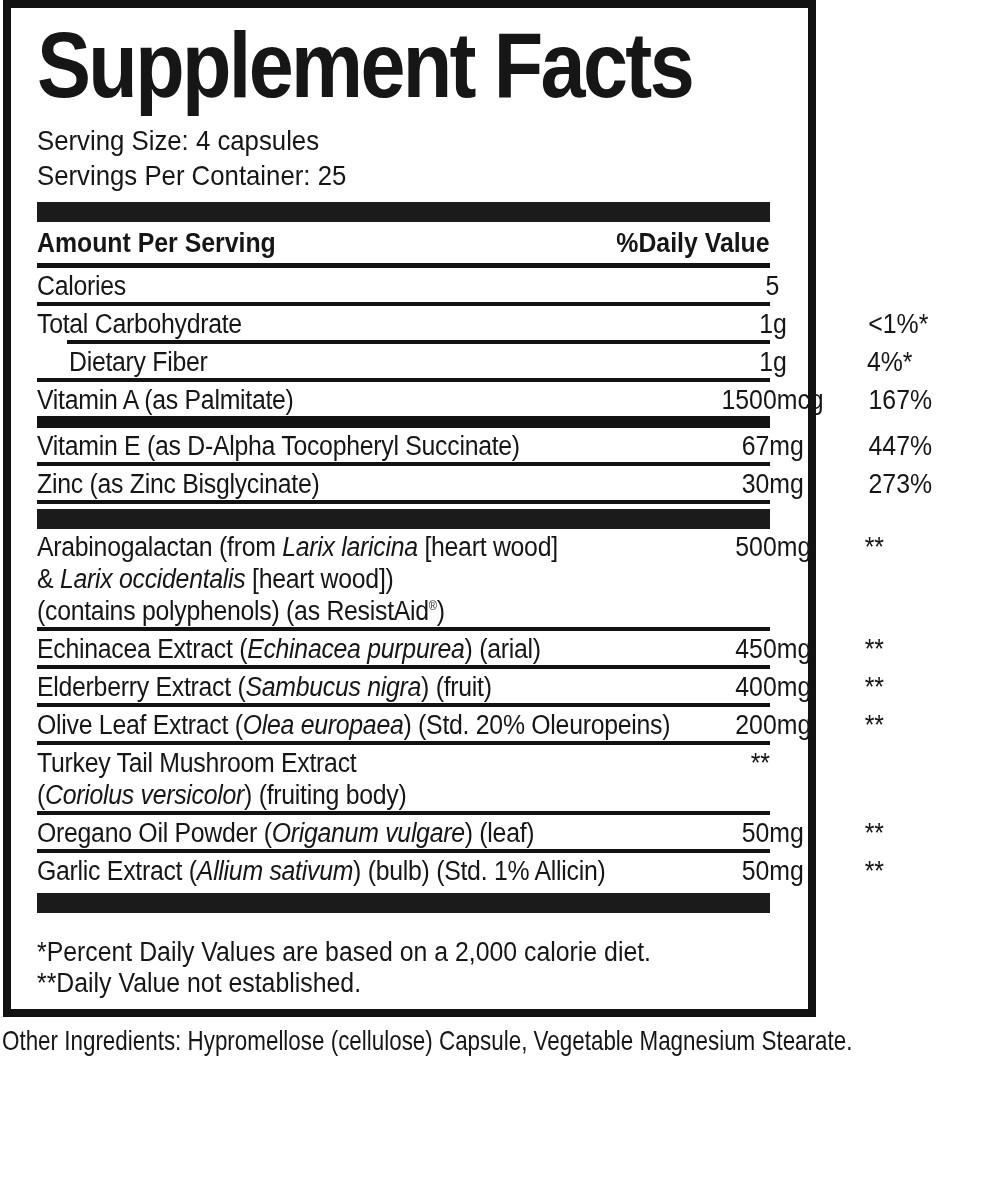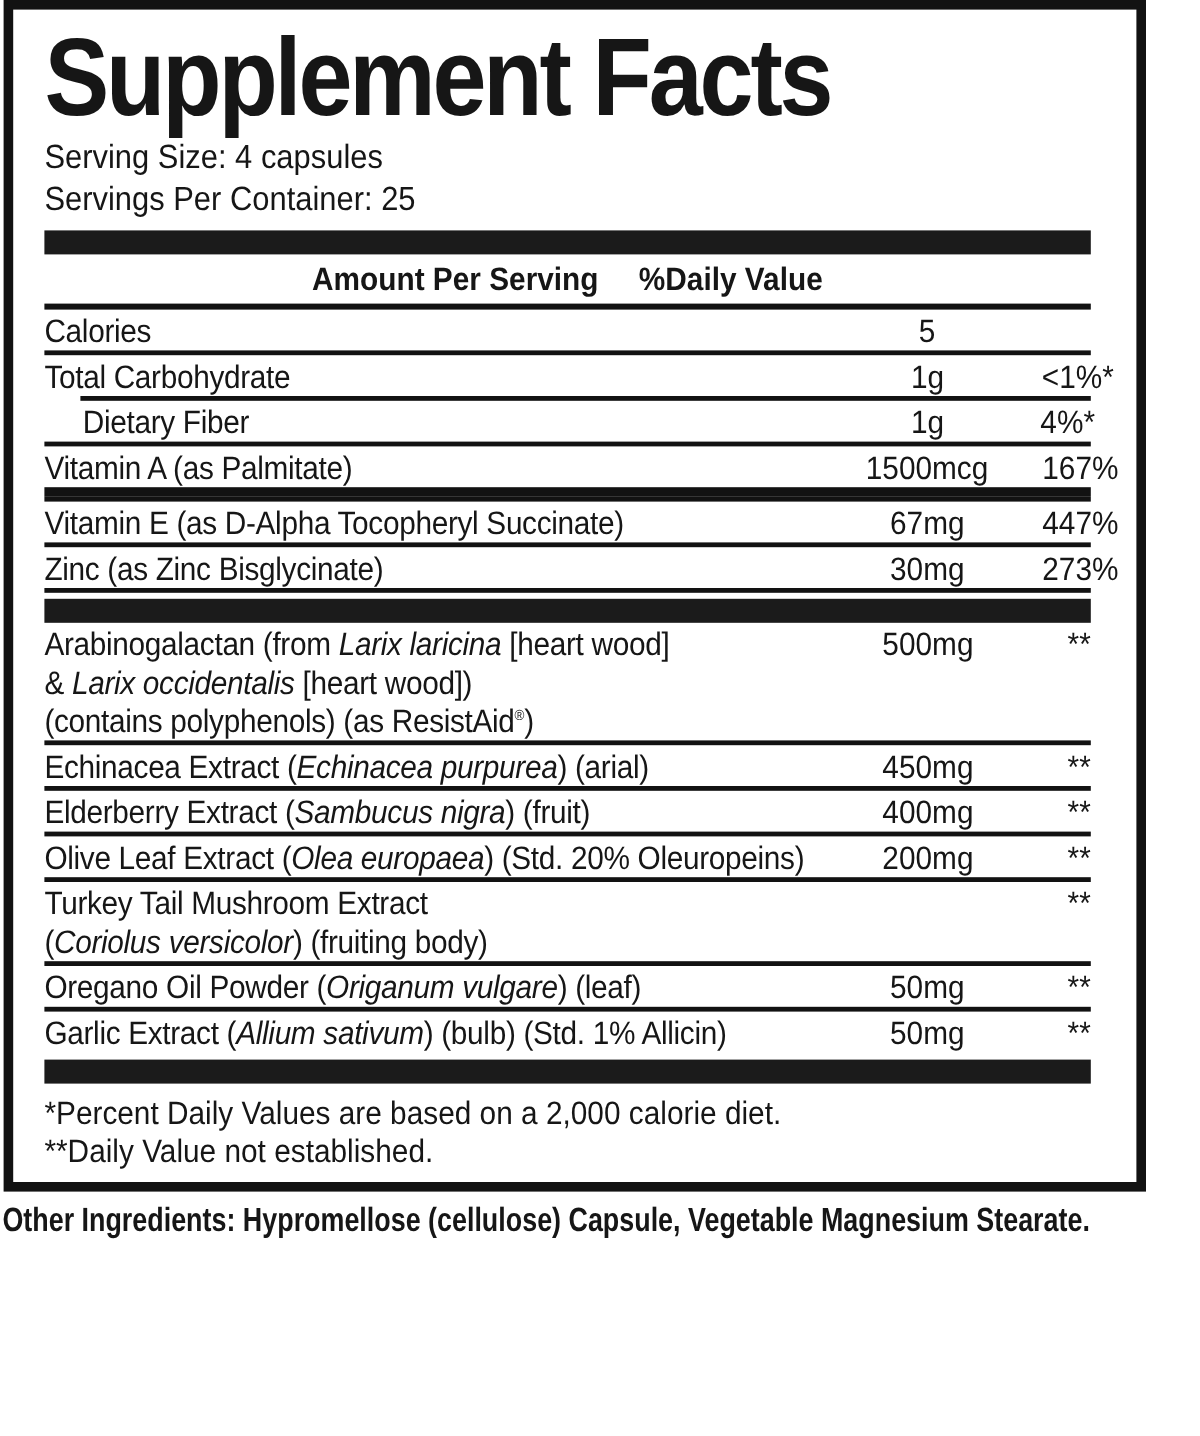--- a/index.html
+++ b/index.html
@@ -4,66 +4,66 @@
 <style>
   * { box-sizing: border-box; margin: 0; padding: 0; }
   html, body { background: #ffffff; }
   body {
     width: 1000px; height: 1197px; overflow: hidden;
     font-family: "Liberation Sans", sans-serif;
     color: #161616;
   }
   .facts-box {
     margin-left: 3px;
-    width: 952px;
+    width: 813px;
     border: 8px solid #121212;
     padding: 0 38px 10px 26px;
     background: #fff;
   }
   
   .cond-l { transform: scaleX(0.92); transform-origin: 0 50%; white-space: nowrap; width: max-content; display: block; }
   .cond-c { display: inline-block; transform: scaleX(0.92); transform-origin: 50% 50%; white-space: nowrap; }
   .cond-r { display: inline-block; transform: scaleX(0.92); transform-origin: 100% 50%; white-space: nowrap; }
 
   .title {
     margin-top: 14px;
     font-size: 92px; font-weight: 700; line-height: 0.95;
     letter-spacing: -3px;
     transform: scaleX(0.88); transform-origin: 0 0;
     white-space: nowrap; width: max-content;
   }
-  .serving-block { margin-top: 4px; font-size: 28px; line-height: 35px; }
+  .serving-block { margin-top: 14px; font-size: 28px; line-height: 35px; }
 
   .bar { height: 20px; background: #1b1b1b; }
   .bar-top { margin-top: 9px; }
   .bar-mid { margin: 5px 0 0 0; }
   .bar-bottom { margin-top: 6px; }
 
   .hdr-row {
-    display: flex; justify-content: center; align-items: center;
+    display: flex; justify-content: space-between; align-items: center;
     font-weight: 700; font-size: 27px;
     padding: 6px 0 4px 0;
     border-bottom: 5px solid #121212;
   }
 
   .row { display: flex; align-items: flex-start; padding: 2px 0 0 0; font-size: 27px; }
   .row .name { flex: 0 0 646px; min-width: 0; }
   .row .name .line { line-height: 32px; letter-spacing: -0.3px; }
   .row .name.indent { padding-left: 32px; }
   .row .amt { flex: 0 0 180px; text-align: center; line-height: 32px; }
   .row .dv  { flex: 1 1 auto; text-align: right; line-height: 32px; }
   .div-full   { height: 4px; background: #121212; }
   .div-indent { height: 4px; background: #121212; margin-left: 30px; }
 
-  .footnotes { margin-top: 10px; font-size: 27px; line-height: 31px; }
+  .footnotes { margin-top: 24px; font-size: 27px; line-height: 31px; }
 
   .bottom-line {
     display: flex; justify-content: space-between; align-items: baseline;
     padding: 8px 2px 0 2px;
-    font-size: 28px; line-height: 32px; font-weight: bold;
+    font-size: 28px; line-height: 32px;
   }
   .bottom-line .other { transform: scaleX(0.80); transform-origin: 0 50%; white-space: nowrap; display: block; }
   i { font-style: italic; }
   sup.reg { font-size: 0.45em; vertical-align: super; line-height: 0; }
 </style>
 </head>
 <body>
 
 <div class="facts-box">
 

